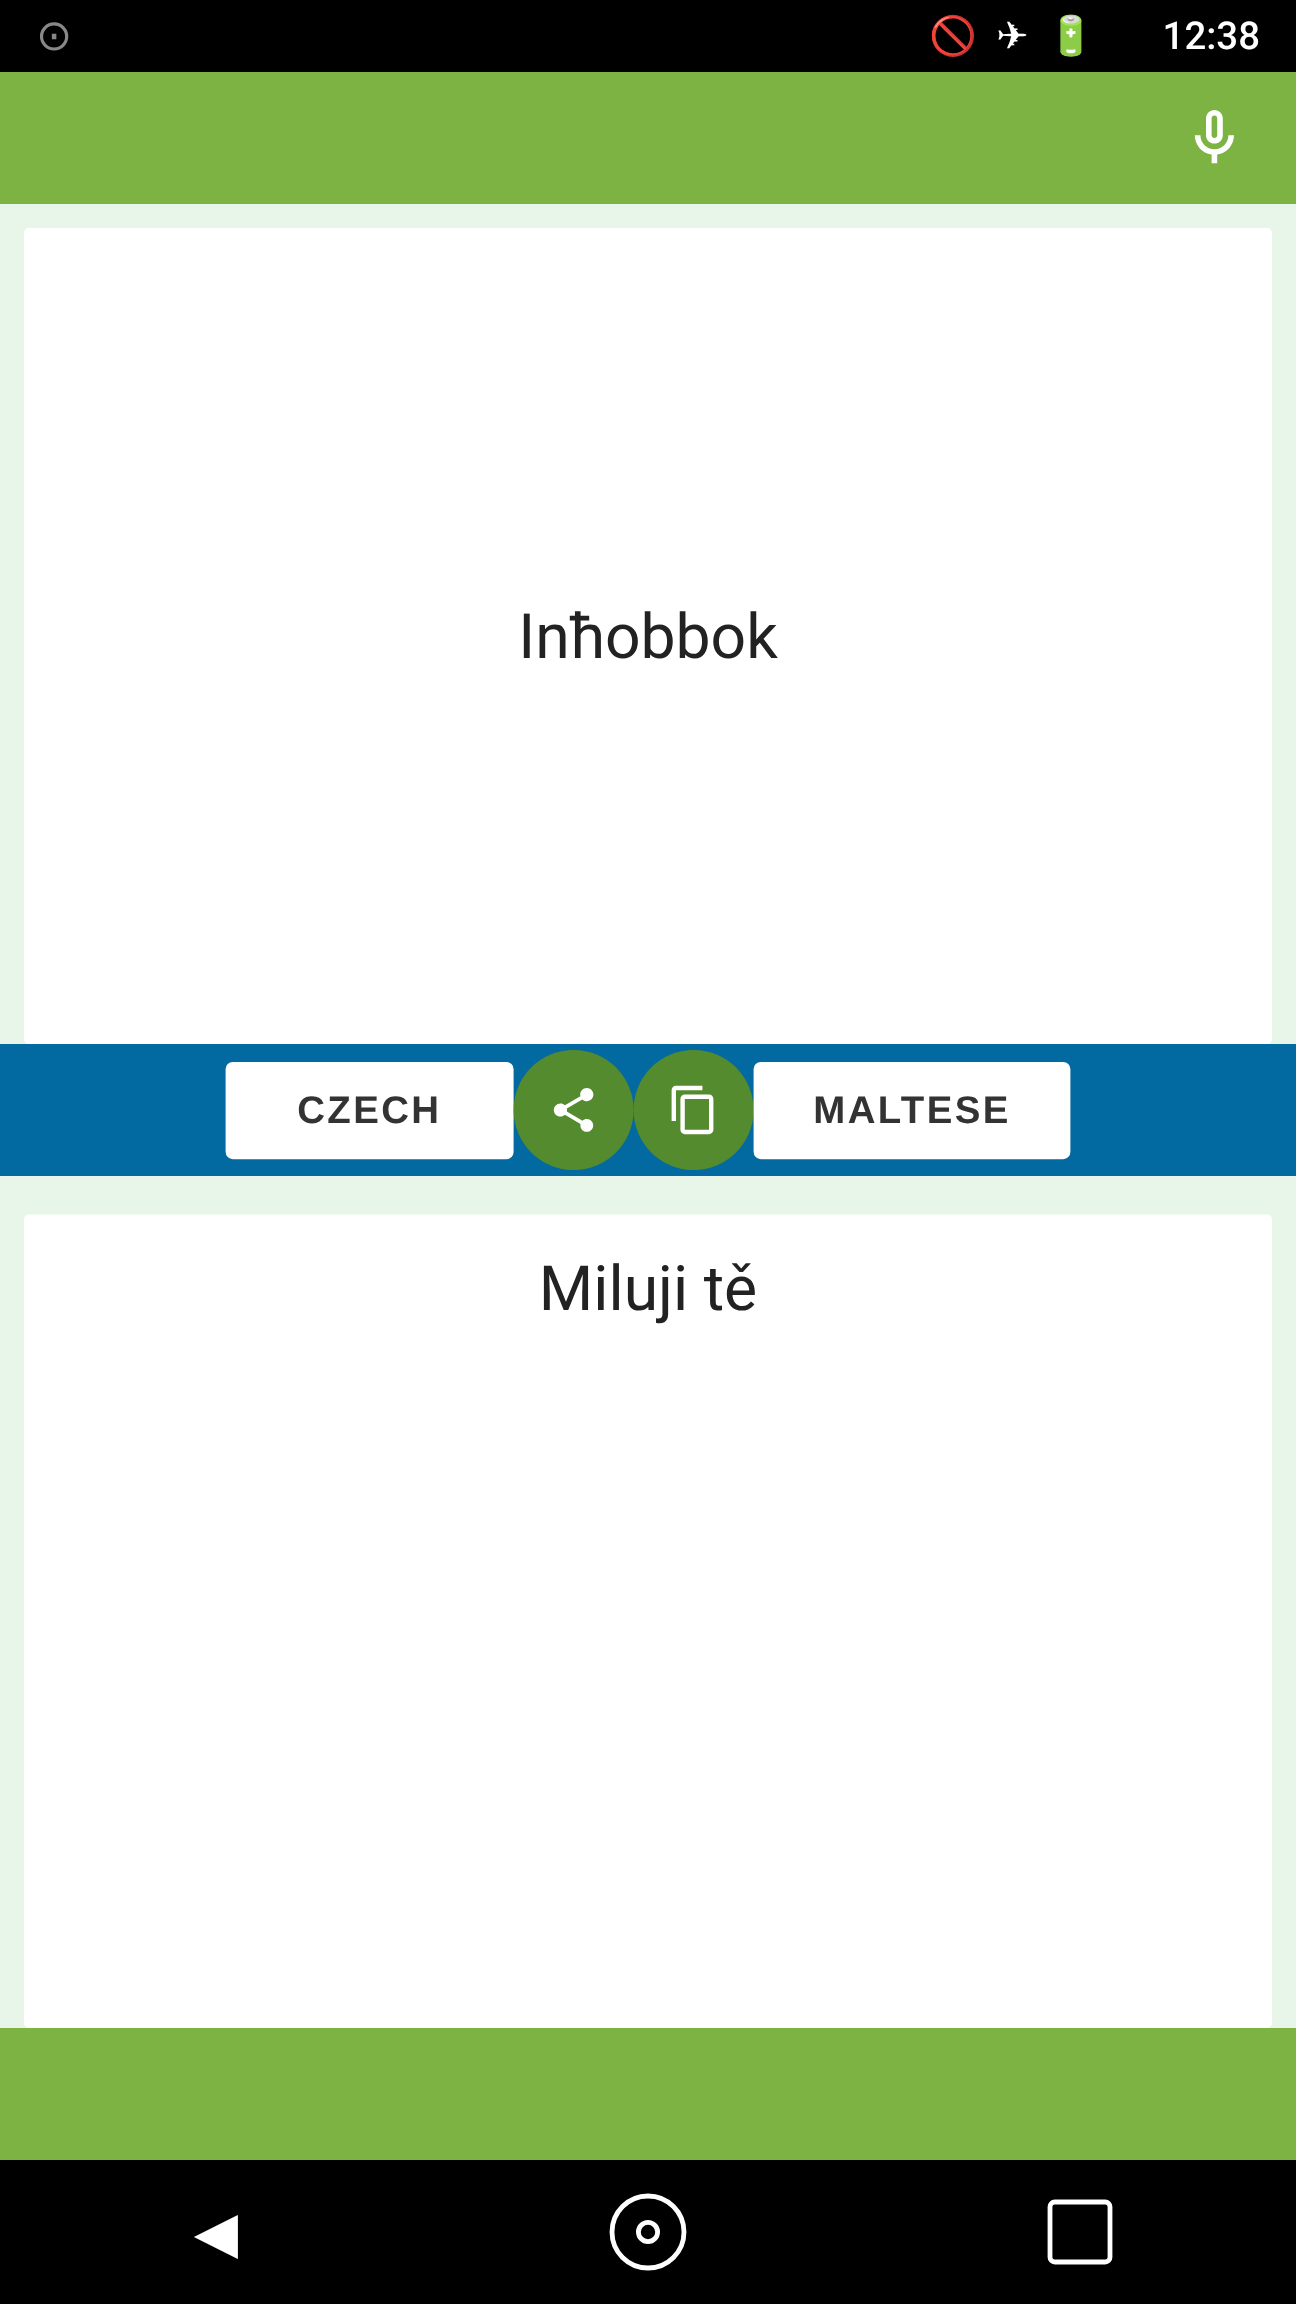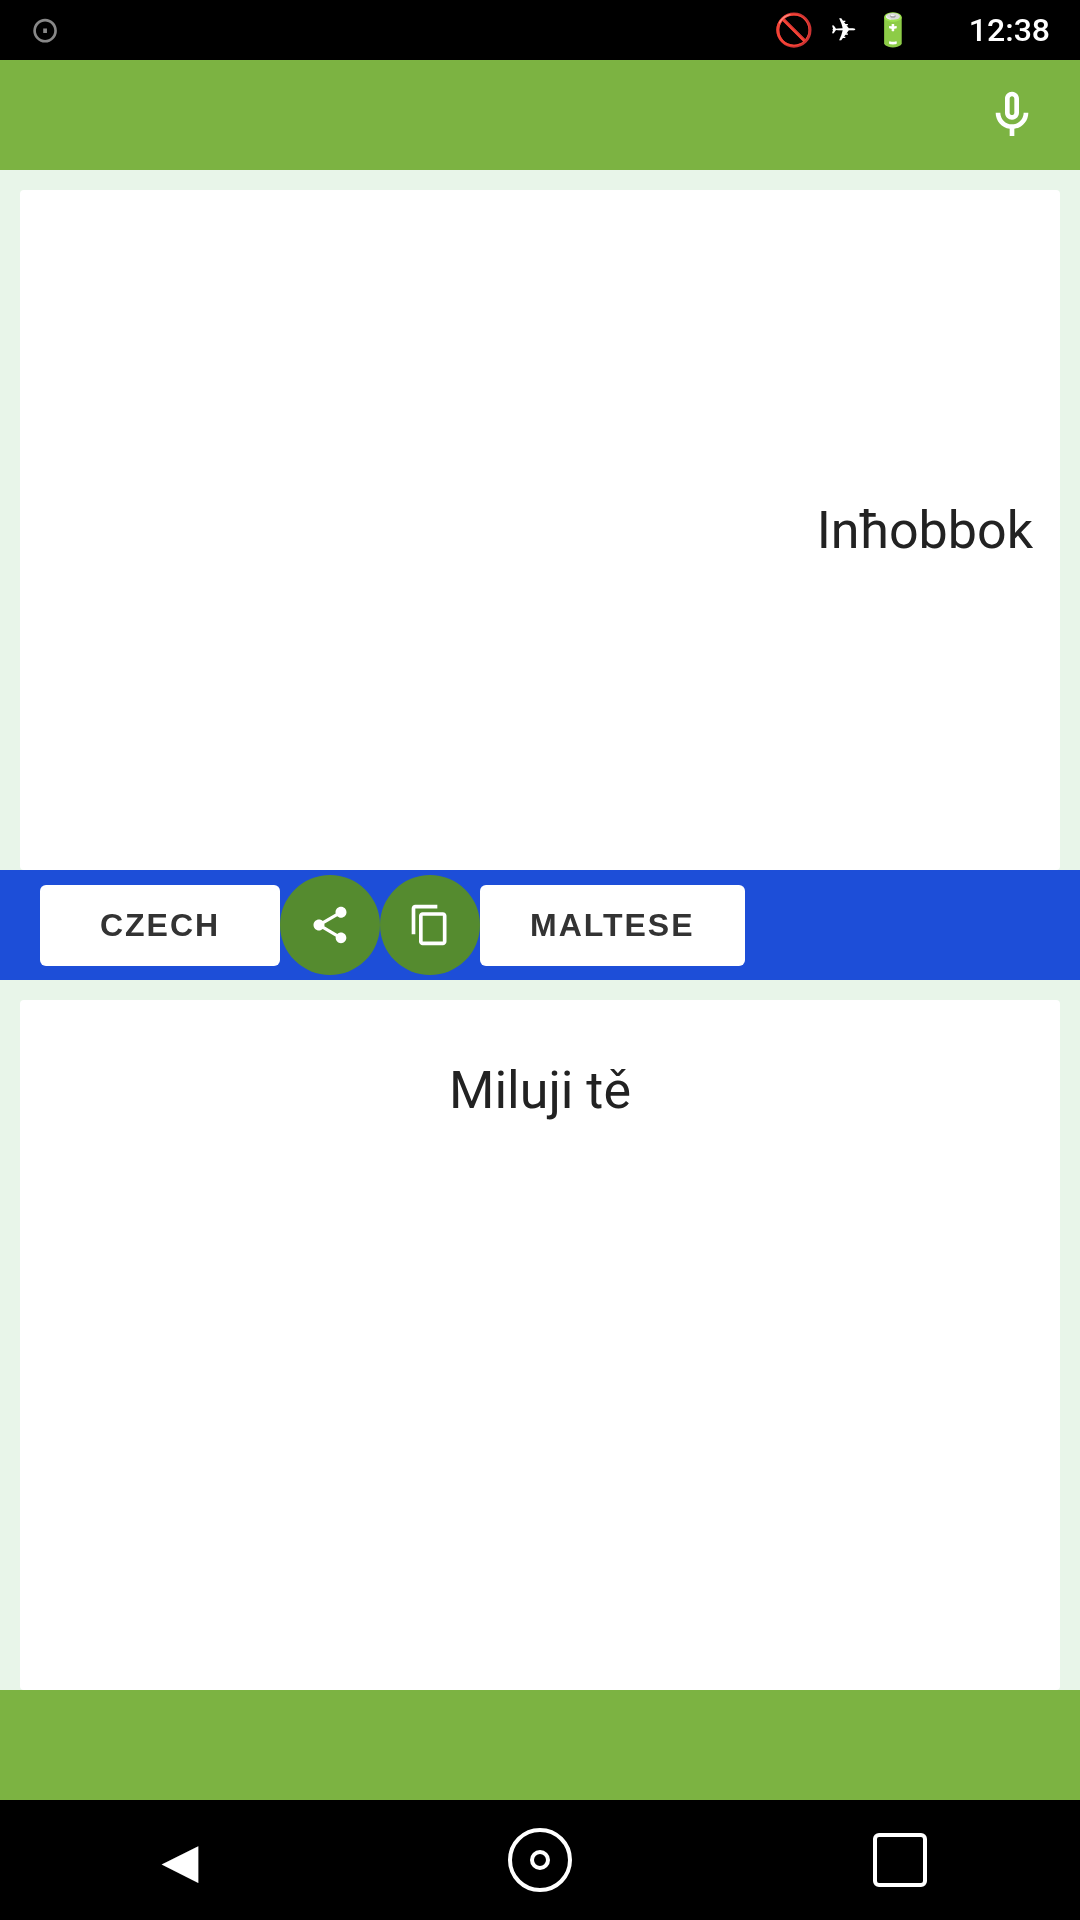--- a/index.html
+++ b/index.html
@@ -92,39 +92,39 @@
       overflow: hidden;
     }
 
     
     .source-panel {
       background: #fff;
       border-radius: 4px;
       flex: 0 0 680px;
       display: flex;
       align-items: center;
-      justify-content: flex-end;
-      padding: 27px;
+      justify-content: center;
+      padding: 60px;
     }
 
     .source-text {
       font-size: 52px;
       color: #222;
       text-align: center;
       font-weight: 400;
     }
 
     
     .language-bar {
-      background: #1d4ed8;
+      background: #0369a1;
       height: 110px;
       margin: 0 -20px;
       display: flex;
       align-items: center;
-      justify-content: flex-start;
+      justify-content: center;
       flex-shrink: 0;
       padding: 0 40px;
     }
 
     .lang-button {
       background: #fff;
       border: none;
       border-radius: 6px;
       padding: 22px 50px;
       font-size: 32px;
@@ -150,22 +150,22 @@
     }
 
     
     .target-panel {
       background: #fff;
       border-radius: 4px;
       flex: 1;
       display: flex;
       align-items: flex-start;
       justify-content: center;
-      padding: 60px 40px;
-      margin-top: 20px;
+      padding: 32px 40px;
+      margin-top: 32px;
     }
 
     .target-text {
       font-size: 52px;
       color: #222;
       text-align: center;
       font-weight: 400;
     }
 
     

